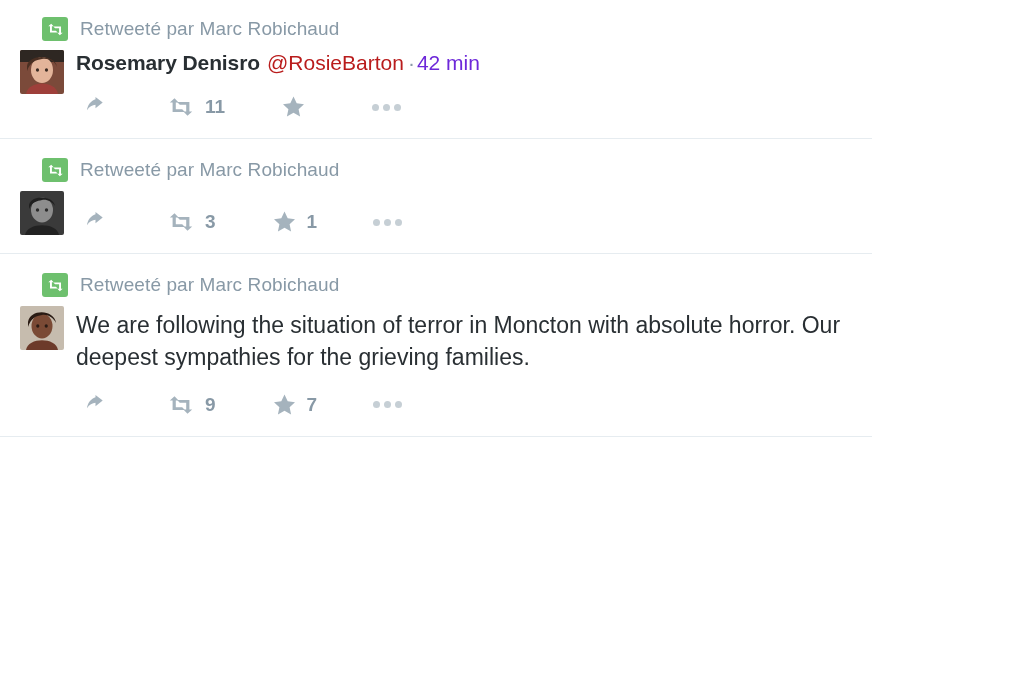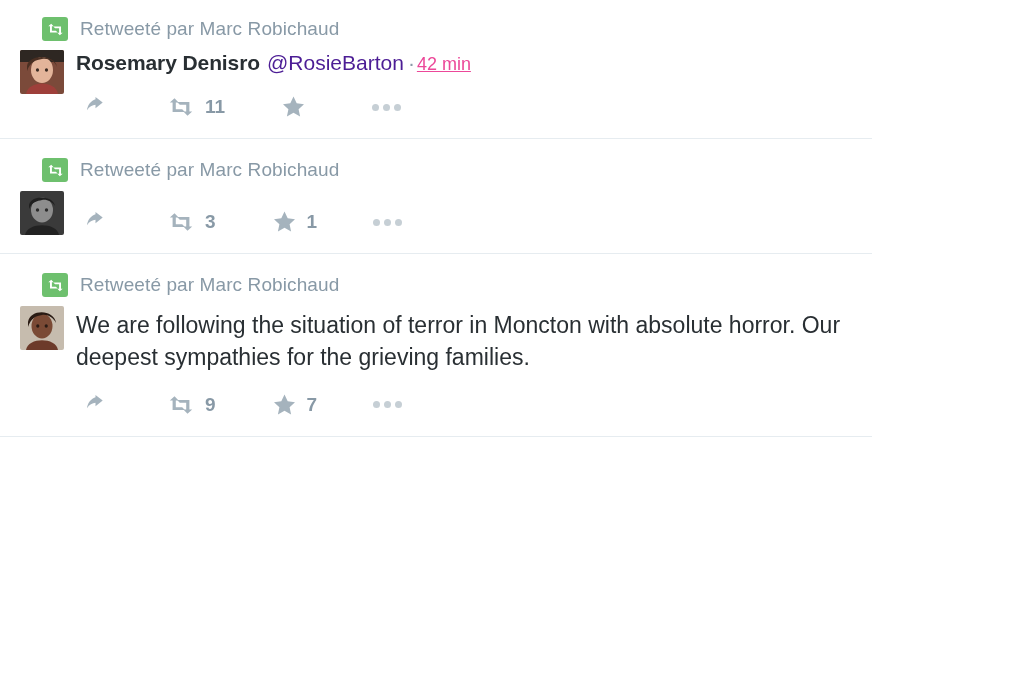--- a/index.html
+++ b/index.html
@@ -78,33 +78,32 @@
     white-space: nowrap;
   }
   .fullname {
     font-size: 21px;
     font-weight: bold;
     color: #292f33;
     letter-spacing: -0.1px;
   }
   .handle {
     font-size: 21px;
-    color: #4c1d95;
+    color: #b91c1c;
     margin-left: 7px;
   }
   .sep {
     font-size: 21px;
     color: #8899a6;
     margin-left: 4px;
     margin-right: 2px;
   }
   .time {
-    font-size: 18px;
-    color: #ec4899;
-    text-decoration: underline;
+    font-size: 21px;
+    color: #6d28d9;
   }
   .text {
     font-size: 23px;
     line-height: 1.38;
     color: #292f33;
     margin-top: 4px;
     font-weight: normal;
   }
   .text a.tag {
     color: #4aa8d8;

